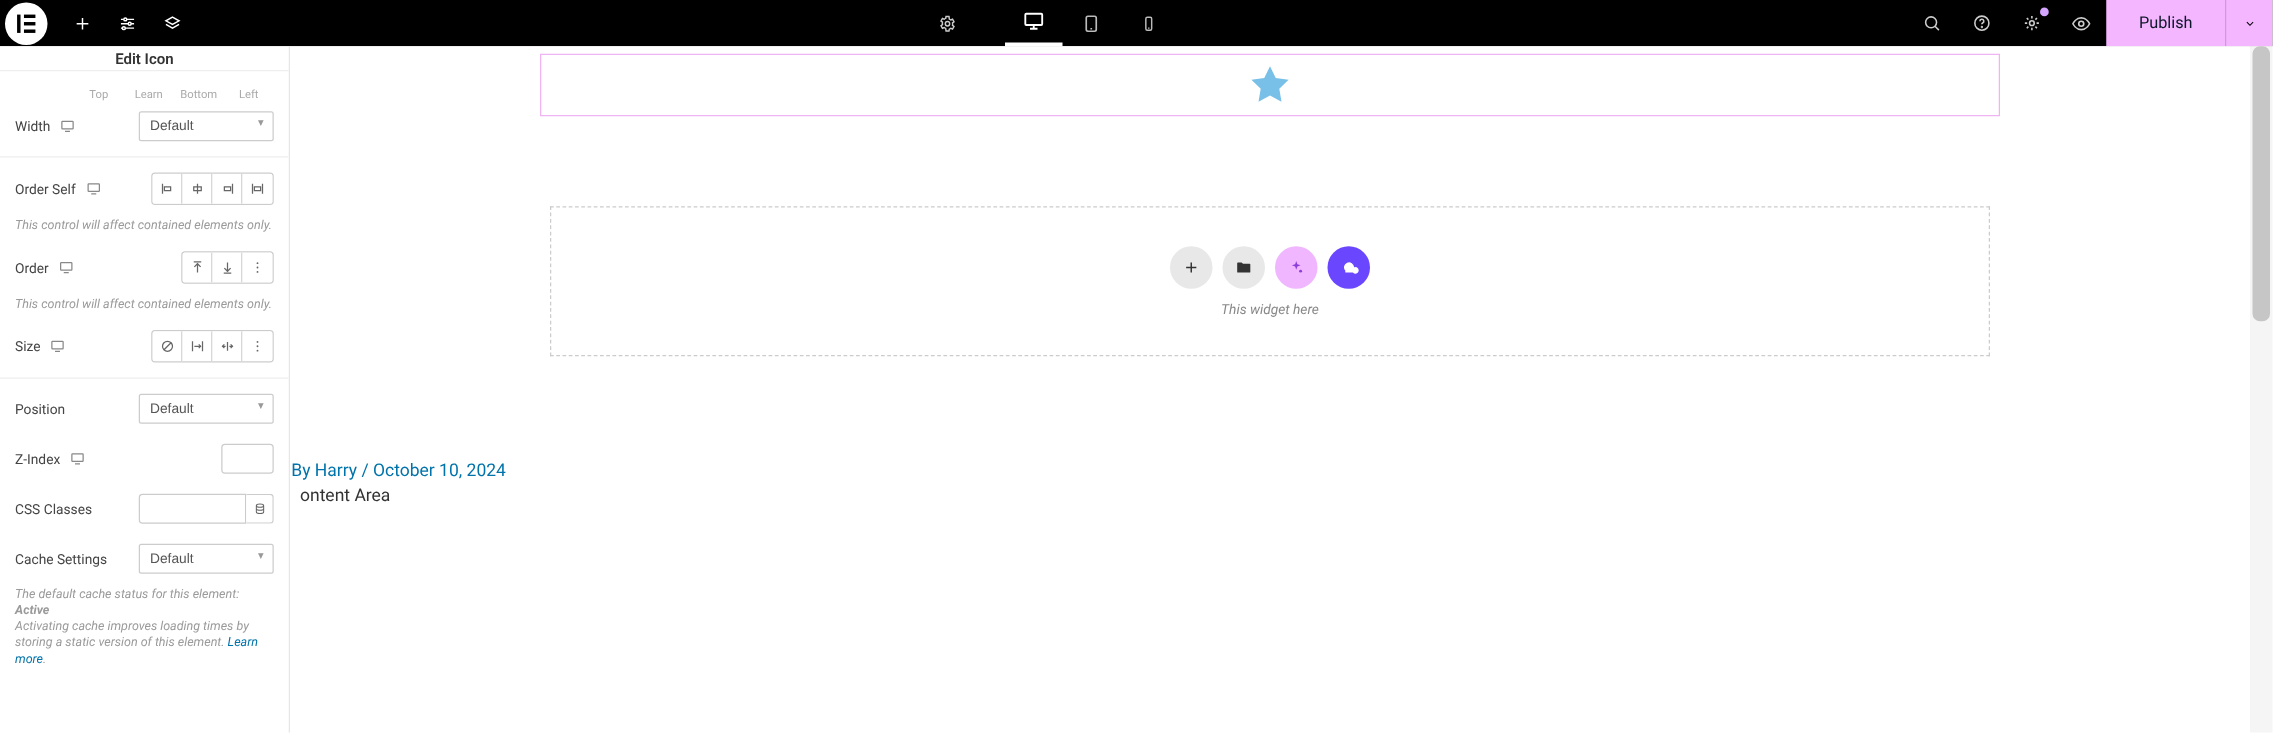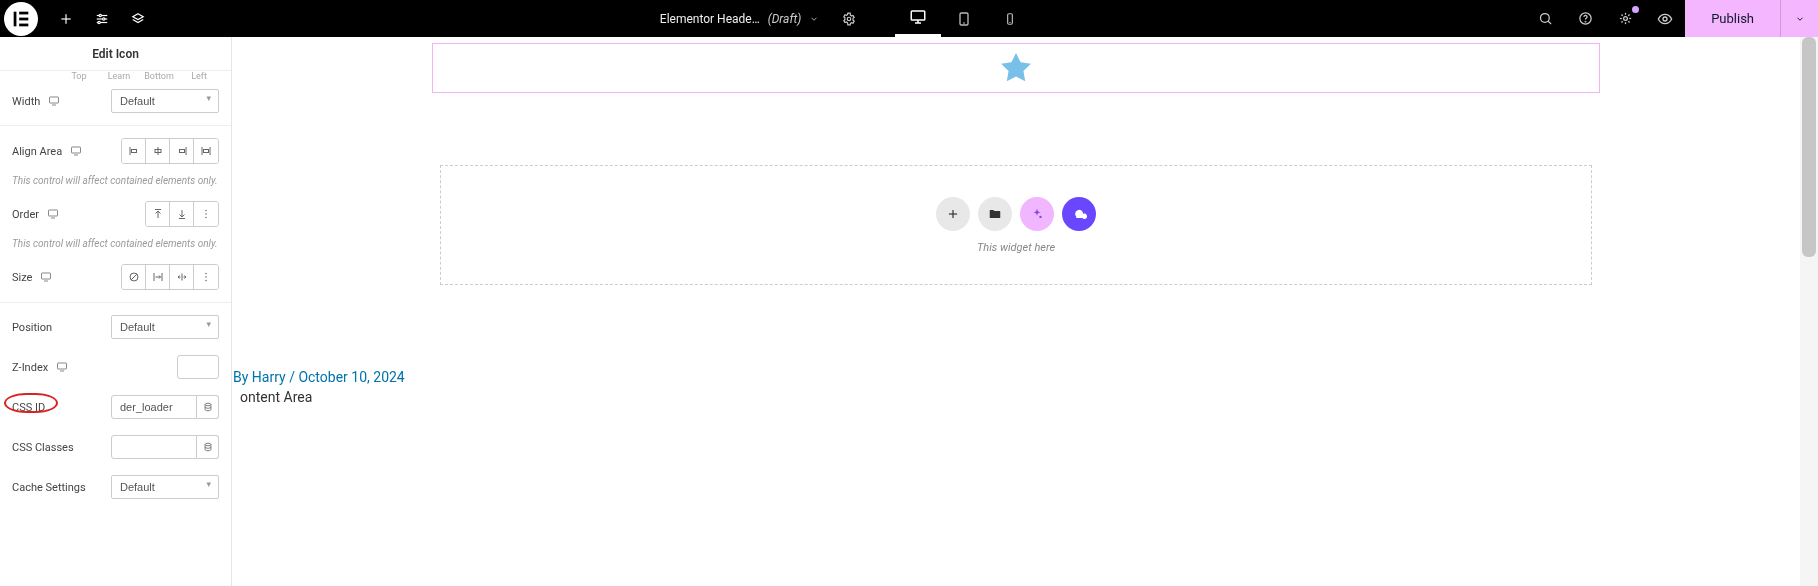--- a/index.html
+++ b/index.html
@@ -20,21 +20,21 @@
   .device-btn.active { border-bottom: 3px solid #fff; }
   .topbar .right { display: flex; align-items: center; }
   .right .topbtn { width: 40px; }
   .publish-area { display: flex; }
   .publish-btn { height: 37px; background: #f3b6ff; color: #0f172a; padding: 0 26px; display: flex; align-items: center; font-size: 13px; cursor: pointer; }
   .publish-drop { height: 37px; width: 38px; background: #f3b6ff; color: #000; display: flex; align-items: center; justify-content: center; cursor: pointer; border-left: 1px solid rgba(0,0,0,0.15); }
   .notif-dot { position: absolute; top: 6px; right: 6px; width: 7px; height: 7px; background: #d4a6ff; border-radius: 50%; }
 
   
   .sidebar { position: absolute; left: 0; top: 37px; bottom: 0; width: 232px; border-right: 1px solid #e6e6e6; background: #fff; overflow: hidden; }
-  .panel-title { height: 34px; display: flex; align-items: center; justify-content: center; font-size: 12px; font-weight: 600; color: #333; border-bottom: 1px solid #eee; }
+  .panel-title { height: 20px; display: flex; align-items: center; justify-content: center; font-size: 12px; font-weight: 600; color: #333; border-bottom: 1px solid #eee; }
   .panel-body { position: absolute; top: 34px; bottom: 0; left: 0; right: 0; overflow-y: auto; padding: 0 12px 20px 12px; }
   .panel-body::-webkit-scrollbar { width: 8px; }
   .panel-body::-webkit-scrollbar-thumb { background: #ccc; border-radius: 4px; }
 
   .row { display: flex; align-items: center; padding: 8px 0; font-size: 11px; color: #444; }
   .row .label { flex: 1; display: flex; align-items: center; gap: 8px; }
   .sep { height: 1px; background: #eee; margin: 4px -12px; }
   .help-text { font-style: italic; color: #9a9a9a; font-size: 10px; padding: 2px 0 6px; line-height: 1.3; }
   .help-text a { color: #0073aa; text-decoration: none; font-style: italic; }
 
@@ -112,27 +112,20 @@
     </div>
     <div class="topbtn">
       <svg width="14" height="14" viewBox="0 0 24 24" fill="none" stroke="#fff" stroke-width="2">
           <polygon points="12,3 21,8 12,13 3,8"></polygon>
           <polyline points="3,13 12,18 21,13"></polyline>
         </svg>
     </div>
   </div>
 
   <div class="center">
-    <div class="doc-title-wrap">
-      <span class="title">Elementor Heade…</span>
-      <span class="draft">(Draft)</span>
-      <svg width="10" height="10" viewBox="0 0 24 24" fill="none" stroke="#ccc" stroke-width="2">
-          <polyline points="6,9 12,15 18,9"></polyline>
-        </svg>
-    </div>
     <div class="topbtn">
       <svg width="14" height="14" viewBox="0 0 24 24" fill="none" stroke="#ccc" stroke-width="2">
           <circle cx="12" cy="12" r="3"></circle>
           <path d="M19 12a7 7 0 0 0-.1-1.2l2-1.6-2-3.4-2.4 1a7 7 0 0 0-2-1.2L14 2h-4l-.5 2.6a7 7 0 0 0-2 1.2l-2.4-1-2 3.4 2 1.6A7 7 0 0 0 5 12c0 .4 0 .8.1 1.2l-2 1.6 2 3.4 2.4-1c.6.5 1.3.9 2 1.2L10 22h4l.5-2.6c.7-.3 1.4-.7 2-1.2l2.4 1 2-3.4-2-1.6c.1-.4.1-.8.1-1.2z"></path>
         </svg>
     </div>
     <div class="device-group">
       <div class="device-btn active">
         <svg class="devicon" width="18" height="18" viewBox="0 0 24 24" fill="none" stroke="#fff" stroke-width="2">
             <rect x="3" y="4" width="18" height="12" rx="1"></rect>
@@ -223,21 +216,21 @@
       </div>
       <div class="select-wrap full">
         <select><option>Default</option></select>
       </div>
     </div>
 
     <div class="sep"></div>
 
     <div class="row">
       <div class="label">
-          <span>Align Area</span>
+          <span>Order Self</span>
         <svg width="12" height="12" viewBox="0 0 24 24" fill="none" stroke="#888" stroke-width="2">
             <rect x="3" y="4" width="18" height="12" rx="1"></rect>
             <line x1="8" y1="20" x2="16" y2="20"></line>
           </svg>
       </div>
       <div class="btn-group">
         <div class="gbtn">
             <svg width="12" height="12" viewBox="0 0 24 24" stroke="#666" stroke-width="2" fill="none">
               <line x1="4" y1="4" x2="4" y2="20"></line>
               <rect x="7" y="9" width="10" height="6"></rect>
@@ -357,36 +350,20 @@
       <div class="label">
           <span>Z-Index</span>
         <svg width="12" height="12" viewBox="0 0 24 24" fill="none" stroke="#888" stroke-width="2">
             <rect x="3" y="4" width="18" height="12" rx="1"></rect>
             <line x1="8" y1="20" x2="16" y2="20"></line>
           </svg>
       </div>
       <input class="input-small" value="" style="">
     </div>
 
-    <div class="row" style="position:relative">
-      <div class="highlight-oval" style="left:-8px; top:6px"></div>
-      <div class="label">
-          <span>CSS ID</span>
-        </div>
-      <div class="input-wrap">
-        <input value="der_loader" style="">
-        <div class="dyn">
-            <svg width="10" height="10" viewBox="0 0 24 24" fill="none" stroke="#666" stroke-width="2">
-              <ellipse cx="12" cy="6" rx="7" ry="3"></ellipse>
-              <path d="M5 6v12c0 1.7 3.1 3 7 3s7-1.3 7-3V6"></path>
-              <path d="M5 12c0 1.7 3.1 3 7 3s7-1.3 7-3"></path>
-            </svg>
-          </div>
-      </div>
-    </div>
 
     <div class="row">
       <div class="label">
           <span>CSS Classes</span>
         </div>
       <div class="input-wrap">
         <input value="" style="">
         <div class="dyn">
             <svg width="10" height="10" viewBox="0 0 24 24" fill="none" stroke="#666" stroke-width="2">
               <ellipse cx="12" cy="6" rx="7" ry="3"></ellipse>
@@ -399,20 +376,24 @@
 
     <div class="row">
       <div class="label">
           <span>Cache Settings</span>
         </div>
       <div class="select-wrap full">
         <select><option>Default</option></select>
       </div>
     </div>
 
+    <div class="help-text">
+      <span>The default cache status for this element: </span><b style="font-style:italic">Active</b><br>
+      <span>Activating cache improves loading times by storing a static version of this element. </span><a href="#">Learn more</a>.
+    </div>
 
   </div>
 </div>
 
 <div class="collapse-tab">‹</div>
 
 <div class="canvas">
   <div class="header-outline">
     <svg class="star" width="38" height="38" viewBox="0 0 24 24">
         <path fill="#78c0e8" d="M12 2.5l2.9 5.9 6.5.9-4.7 4.6 1.1 6.5L12 17.3l-5.8 3.1 1.1-6.5L2.6 9.3l6.5-.9z"></path>

